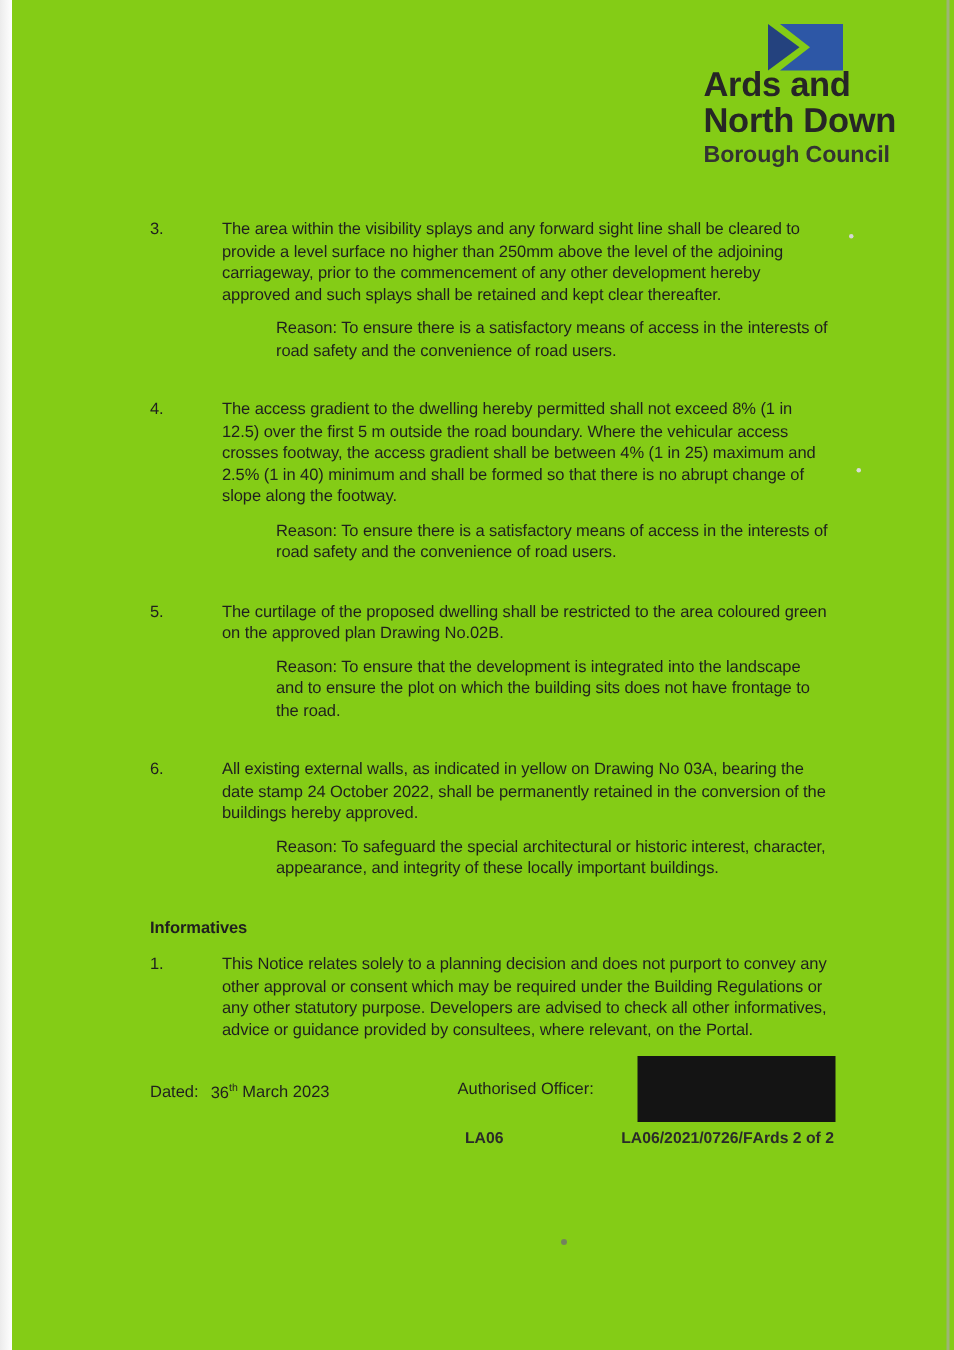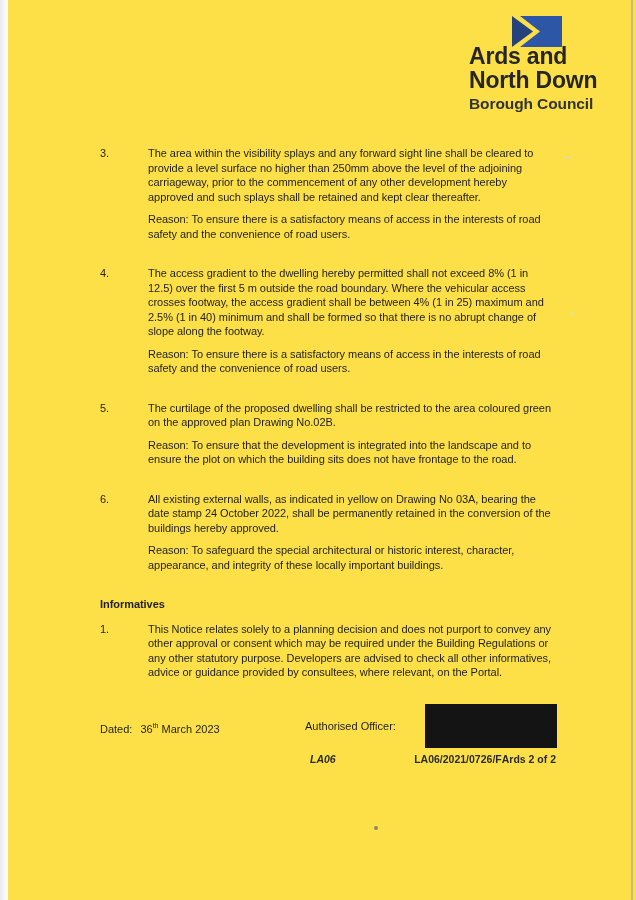--- a/index.html
+++ b/index.html
@@ -1,19 +1,19 @@
 <!DOCTYPE html>
 <html><head>
 <meta charset="utf-8">
 <style>
   html,body{margin:0;padding:0;background:#fff;}
   .page{
     position:relative;
     width:636px;height:900px;
-    background:#fde047;
+    background:#84cc16;
     font-family:"Liberation Sans", sans-serif;
     color:#1f1f1f;
     overflow:hidden;
   }
   
   .scan-edge-right{position:absolute;top:0;bottom:0;right:3px;width:2px;background:#a9a9a9;opacity:.65;}
   .scan-edge-left{position:absolute;top:0;bottom:0;left:0;width:8px;background:linear-gradient(90deg,#ececec,#ffffff);}
   .scan-speck{position:absolute;border-radius:50%;}
   .speck-a{left:374px;top:826px;width:4px;height:4px;background:#6f6f6f;opacity:.8;}
   .speck-b{left:566px;top:156px;width:3px;height:3px;background:#d6d6d6;}
@@ -23,35 +23,35 @@
   .logo{position:absolute;left:510px;top:15px;width:52px;height:33px;}
   .org{position:absolute;left:469px;top:44px;line-height:1;}
   .org-name{font-size:23px;font-weight:600;color:#262626;line-height:24px;letter-spacing:-0.2px;}
   .org-sub{font-size:15.5px;font-weight:600;color:#333;margin-top:4px;letter-spacing:-0.1px;}
 
   
   .content{position:absolute;left:100px;top:146px;width:456px;font-size:11px;line-height:14.5px;letter-spacing:-0.05px;}
   .item{display:flex;margin-bottom:25px;}
   .item-num{flex:0 0 48px;}
   .item-text{width:404px;}
-  .reason{margin-top:8px;}
+  .reason{margin-top:8px;margin-left:36px;}
   .informatives-heading{font-weight:700;margin:2px 0 10px 0;}
 
   
   .signoff{position:absolute;left:100px;top:718px;width:456px;font-size:11px;line-height:16px;}
   .dated{position:absolute;left:0;top:0;white-space:nowrap;}
   .dated .day{margin-left:8px;}
   .dated sup{font-size:7px;vertical-align:super;}
   .auth-label{position:absolute;left:205px;top:0;white-space:nowrap;}
   .redaction{position:absolute;left:325px;top:-14px;width:132px;height:44px;background:#141414;}
 
   
   .footer{position:absolute;left:100px;top:752px;width:456px;display:flex;justify-content:flex-end;
           font-size:10.5px;font-weight:700;color:#2a2a2a;line-height:14px;}
-  .footer .center{position:absolute;left:210px;font-style:italic;}
+  .footer .center{position:absolute;left:210px;}
   .pagenum{font-weight:800;}
 </style>
 </head>
 <body>
 
 <div class="page">
 
   <div class="scan-edge-left"></div>
   <div class="scan-edge-right"></div>
   <div class="scan-speck speck-a"></div>

